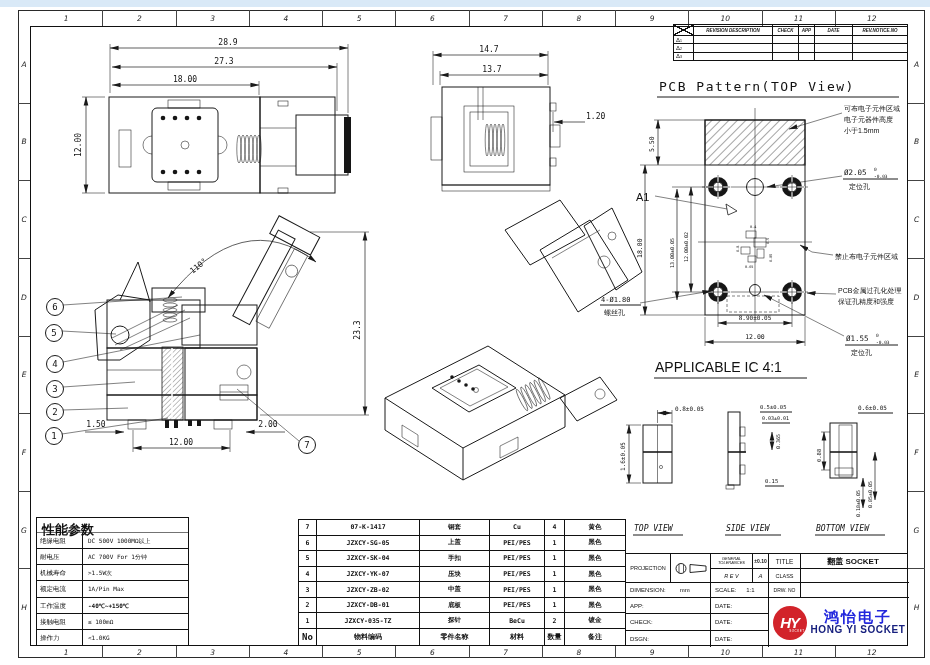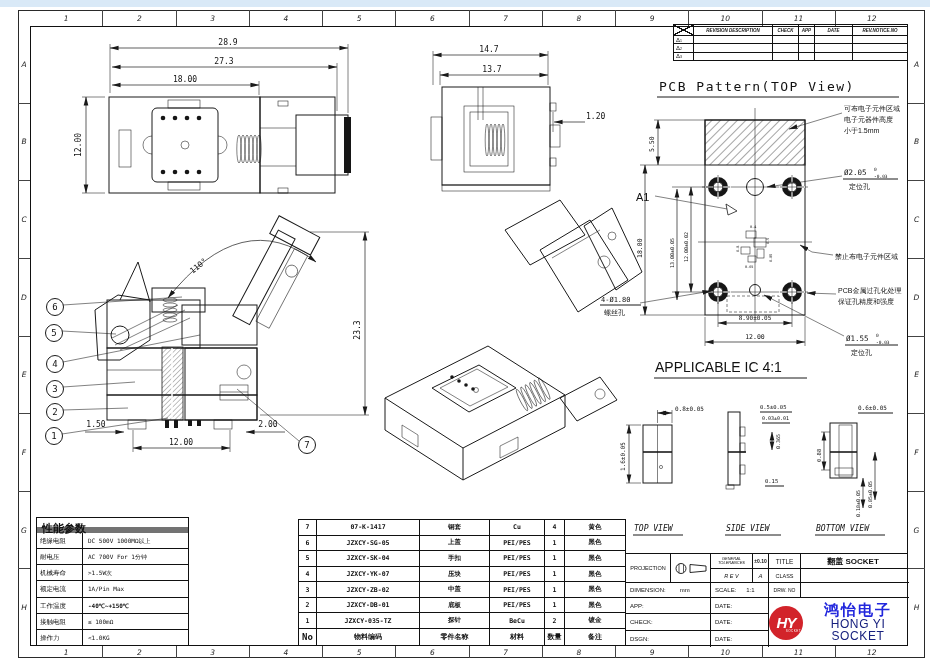--- a/index.html
+++ b/index.html
@@ -28,21 +28,21 @@
 #rev-rows{flex:1;display:flex;flex-direction:column}
 .rev-row{flex:1;display:flex;border-bottom:1px solid #111;font-size:6px}
 .rev-row:last-child{border-bottom:none}
 .rev-row .rc-sym{justify-content:flex-start;padding-left:2px}
 .sub{font-size:3.5px;margin-top:2px}
 .xcell{background:
  linear-gradient(to top right,transparent 46%,#111 46%,#111 54%,transparent 54%),
  linear-gradient(to bottom right,transparent 46%,#111 46%,#111 54%,transparent 54%)}
 
 #perf{left:36px;top:517px;width:153px;height:129px;border:1.5px solid #111;display:flex;flex-direction:column;background:#fff}
-#perf-title{height:15px;border-bottom:6px solid #737373;padding:3px 0 0 5px;font-weight:bold;font-size:11px}
+#perf-title{height:15px;border-bottom:1px solid #737373;padding:3px 0 0 5px;font-weight:bold;font-size:13px}
 #perf-rows{flex:1;display:flex;flex-direction:column}
 .perf-row{flex:1;display:flex;border-bottom:1px solid #111}
 .perf-row:last-child{border-bottom:none}
 .perf-k{width:46px;border-right:1px solid #111;padding:4px 1px 0 3px;font-size:6.5px}
 .perf-v{flex:1;padding:4px 1px 0 5px;font-size:6px;font-family:"DejaVu Sans Mono",monospace}
 
 #bom{left:298px;top:519px;width:328px;height:127px;border:1.5px solid #111;display:flex;flex-direction:column;background:#fff}
 #bom-rows{flex:1;display:flex;flex-direction:column}
 .trow{flex:1;display:flex;border-bottom:1px solid #111}
 .tcell{display:flex;align-items:center;justify-content:center;border-right:1px solid #111;font-size:6.5px;font-family:"DejaVu Sans Mono",monospace;font-weight:bold}
@@ -55,21 +55,21 @@
 #tb{left:625px;top:553px;width:283px;height:93px;border:1.5px solid #111;background:#fff;font-size:6px}
 .tbc{position:absolute;border-right:1px solid #111;border-bottom:1px solid #111;display:flex;align-items:center;justify-content:center;text-align:center;overflow:hidden}
 .noR{border-right:none}.noB{border-bottom:none}
 .lft{justify-content:flex-start;padding-left:4px}
 #logo{display:flex;align-items:center;justify-content:center;gap:4px}
 #hy-circle{width:34px;height:34px;border-radius:50%;background:var(--red,#d2232a);color:#fff;display:flex;align-items:center;justify-content:center;position:relative;flex:none}
 #hy-mono{font-style:italic;font-weight:bold;font-size:15px;letter-spacing:-1px}
 #hy-mini{position:absolute;right:2px;bottom:7px;font-size:3px;letter-spacing:.5px}
 #logo-txt{display:flex;flex-direction:column;align-items:center;line-height:1.05}
 #logo-cn{color:var(--blue,#2227dd);font-weight:bold;font-size:15px;letter-spacing:2px}
-#logo-en{color:var(--navy,#17207e);font-weight:normal;font-size:12px;letter-spacing:.6px}
+#logo-en{color:var(--navy,#17207e);font-weight:bold;font-size:10px;letter-spacing:.6px}
 
 #drawing{left:0;top:0}
 .k{stroke:#1a1a1a;fill:none;stroke-width:1}
 .k2{stroke:#1a1a1a;fill:none;stroke-width:1.6}
 .t{stroke:#1a1a1a;fill:none;stroke-width:.55}
 .dm{stroke:#1a1a1a;fill:none;stroke-width:.7}
 .f{fill:#161616;stroke:none}
 .w{stroke:#fff;stroke-width:1.5;fill:none}
 text{fill:#111}
 .mono{font-family:"DejaVu Sans Mono",monospace}

